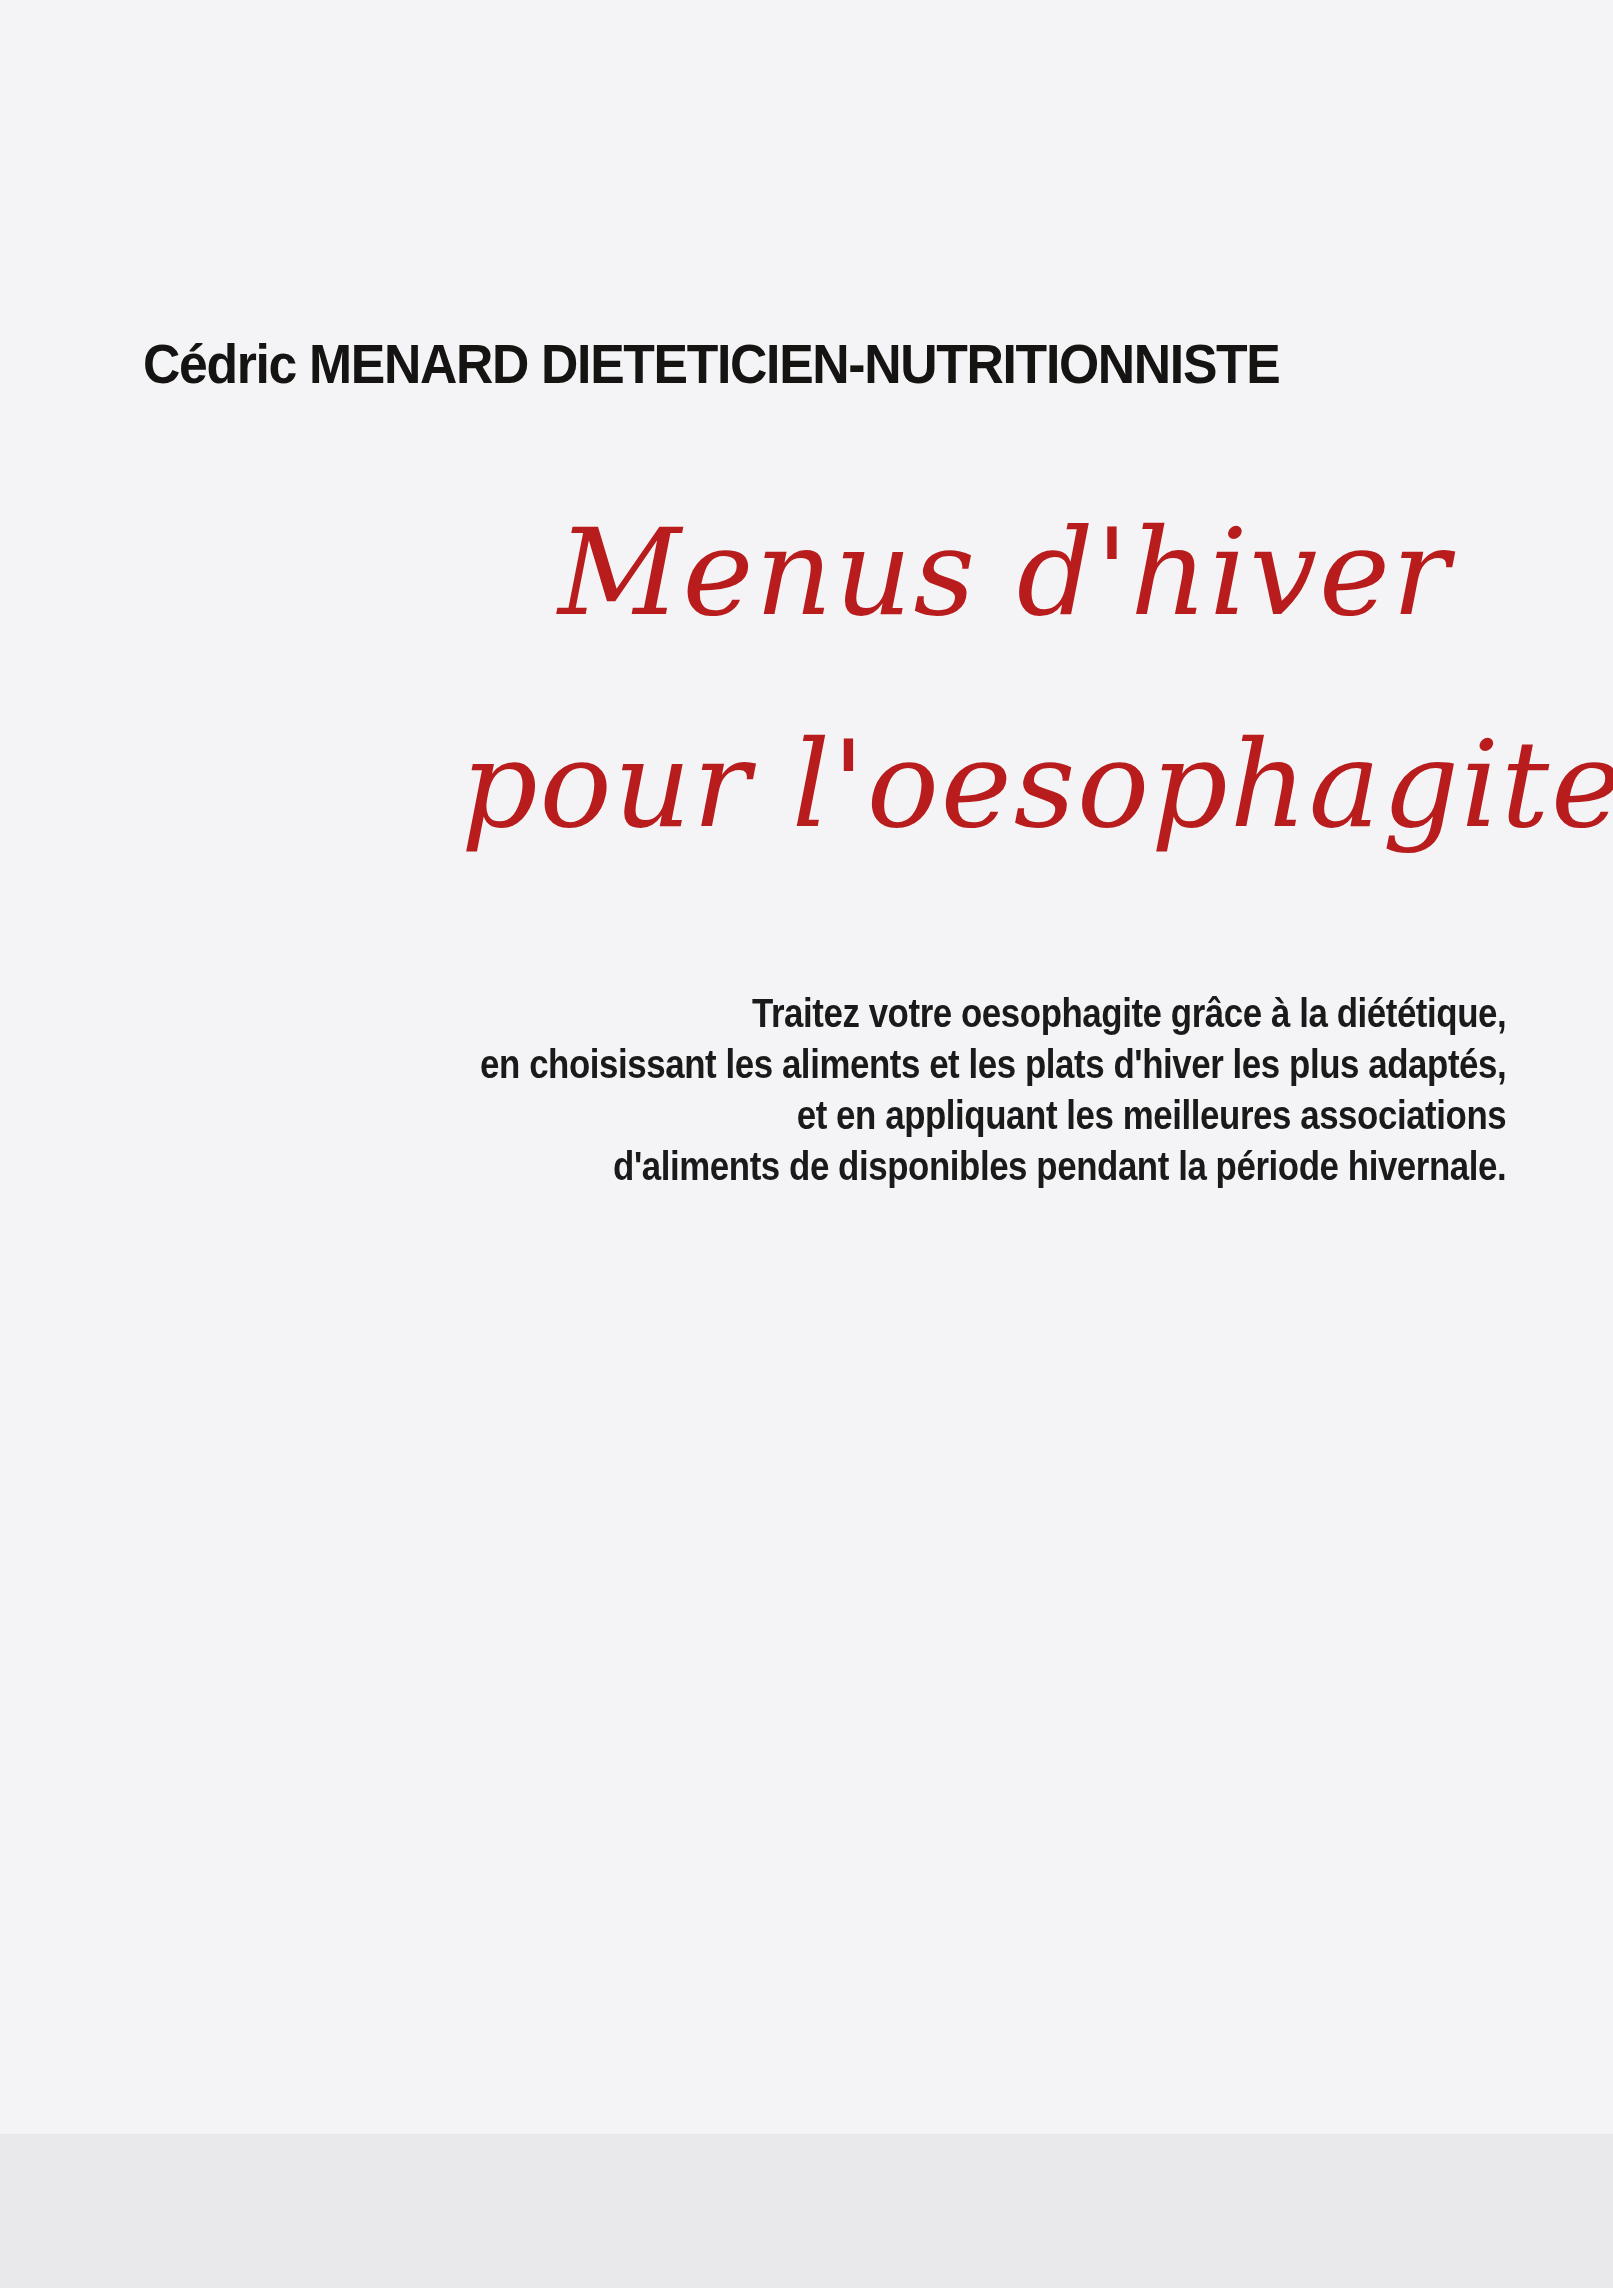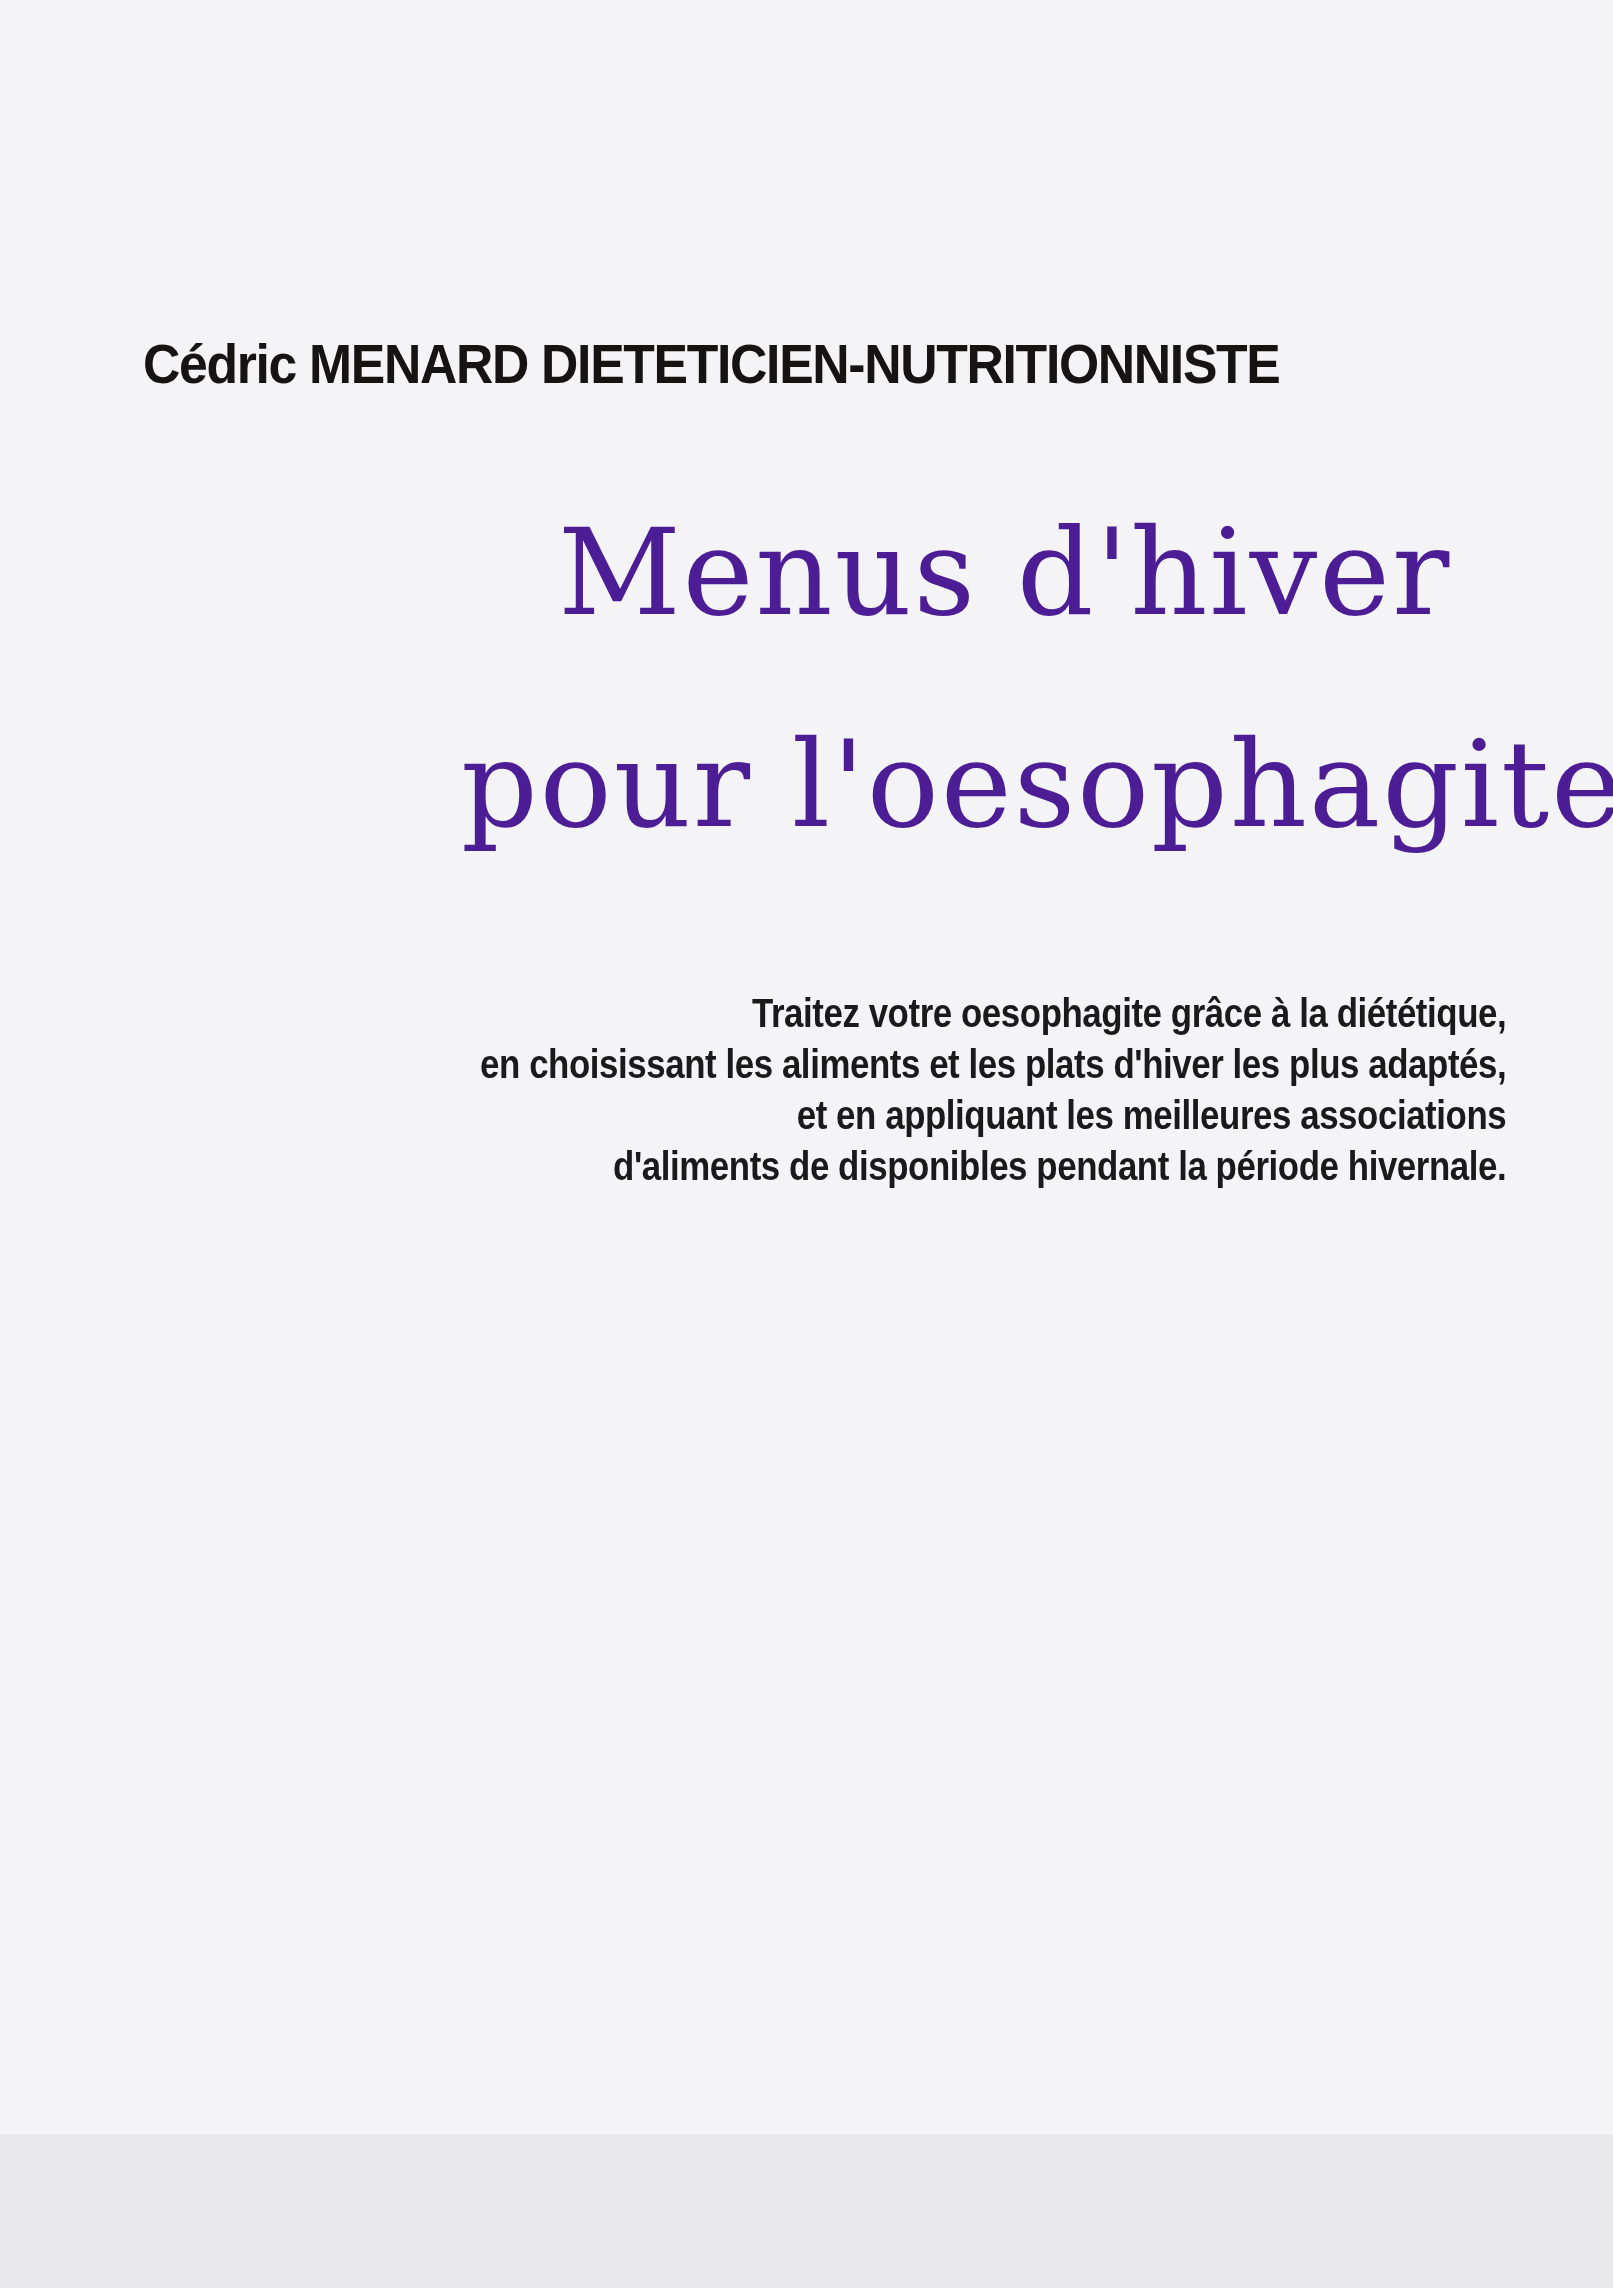--- a/index.html
+++ b/index.html
@@ -30,23 +30,24 @@
     transform: scaleX(0.94);
     transform-origin: left top;
   }
   .title-block {
     position: absolute;
     left: 461px;
     right: 65px;
     top: 467px;
     text-align: center;
     font-family: "DejaVu Serif", serif;
+    font-style: italic;
     font-size: 120px;
     line-height: 212px;
-    color: #4c1d95;
+    color: #b91c1c;
     letter-spacing: 1.8px;
   }
   .title-line {
     white-space: nowrap;
   }
   .subtitle-block {
     position: absolute;
     right: 107px;
     top: 988px;
     text-align: right;

